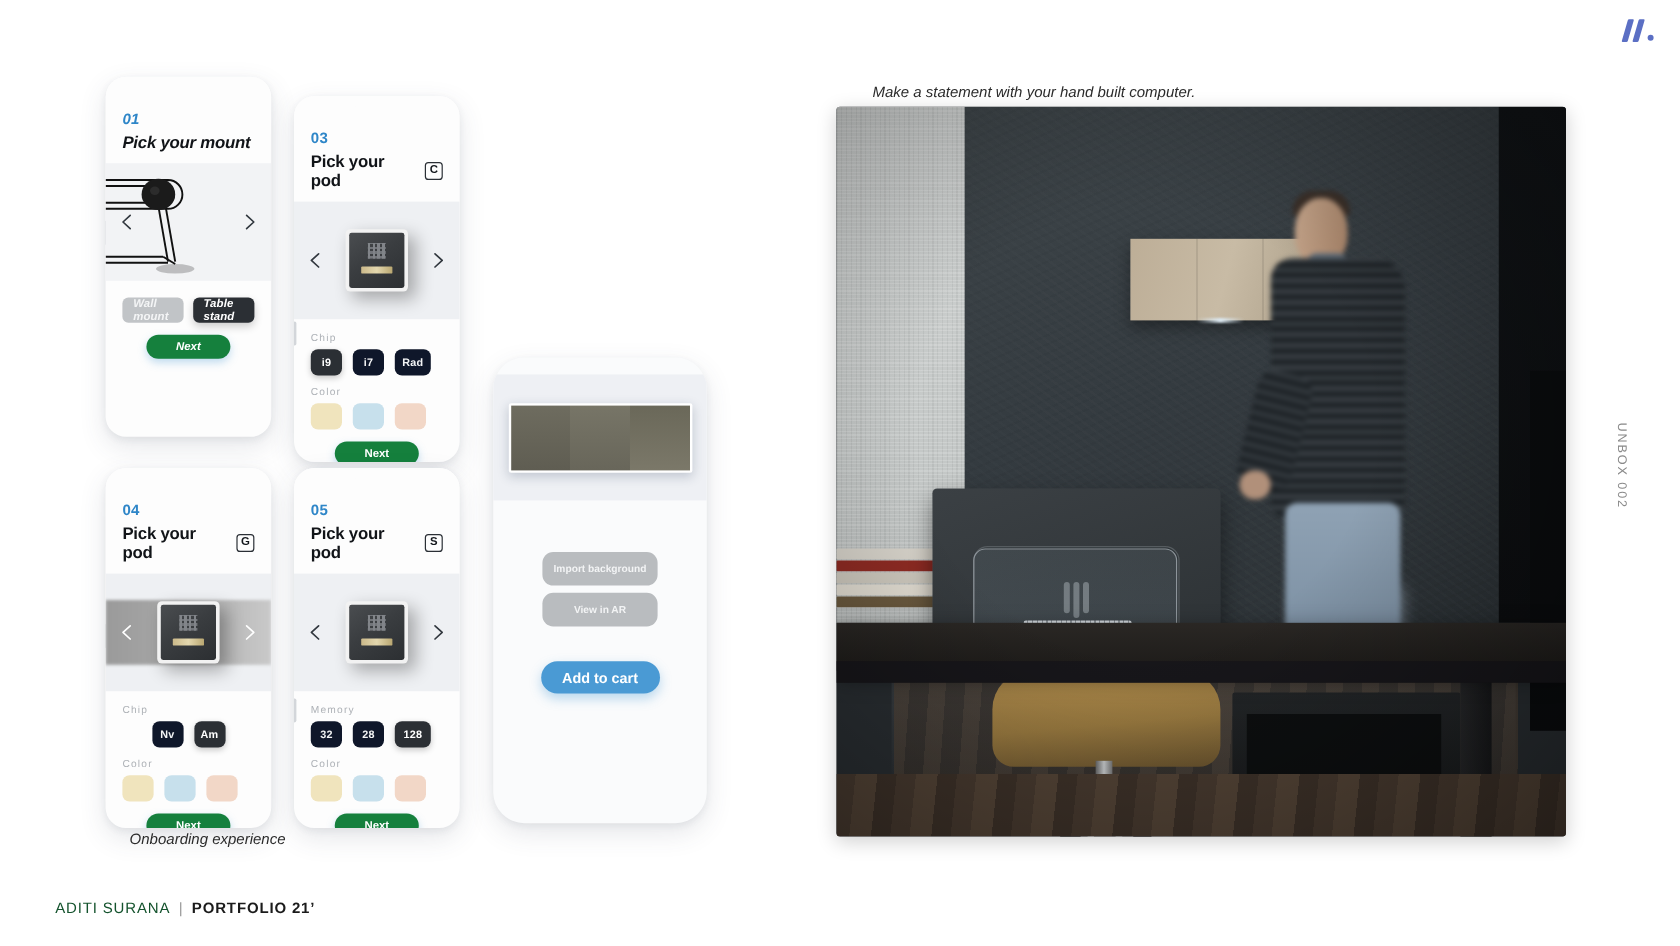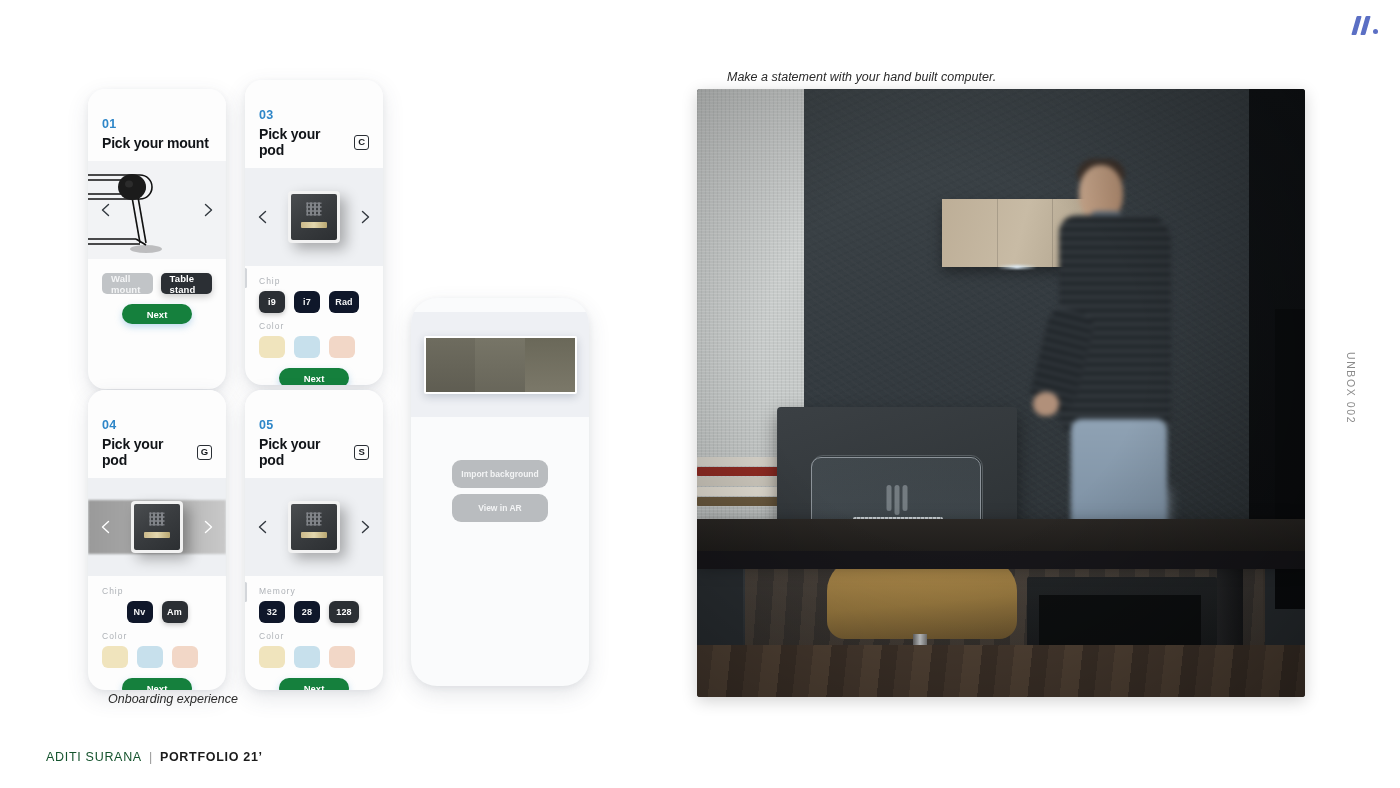--- a/index.html
+++ b/index.html
@@ -380,21 +380,21 @@
   <div class="brand-mark">
     <span class="bar b1"></span>
     <span class="bar b2"></span>
     <span class="dot"></span>
   </div>
 
   <div class="side-label">UNBOX 002</div>
 
   <div class="caption-photo">Make a statement with your hand built computer.</div>
 
-  <div class="phone" style="left:88px; top:89px; width:138px; height:300px;">
+  <div class="phone" style="left:88px; top:64px; width:138px; height:300px;font-style:italic;">
     <div class="notch"></div>
     <div class="side-btn" style="top:120px;"></div>
 
     <div class="hdr">
       <div class="step">01</div>
       <div class="title-row">
         <div class="title">Pick your mount</div>
       </div>
     </div>
 
@@ -597,20 +597,23 @@
         <div class="panel p2"></div>
         <div class="panel p3"></div>
       </div>
     </div>
 
     <div class="sec-btns">
       <div class="btn-sec">Import background</div>
       <div class="btn-sec">View in AR</div>
     </div>
 
+    <div class="cart-wrap">
+      <div class="btn-cart">Add to cart</div>
+    </div>
   </div>
 
   <div class="caption-onboarding">Onboarding experience</div>
 
   <div class="photo">
     <div class="ph ph-wall-left"></div>
     <div class="ph ph-wall-main"></div>
     <div class="ph ph-wall-right"></div>
     <div class="ph ph-dark-edge"></div>
 

